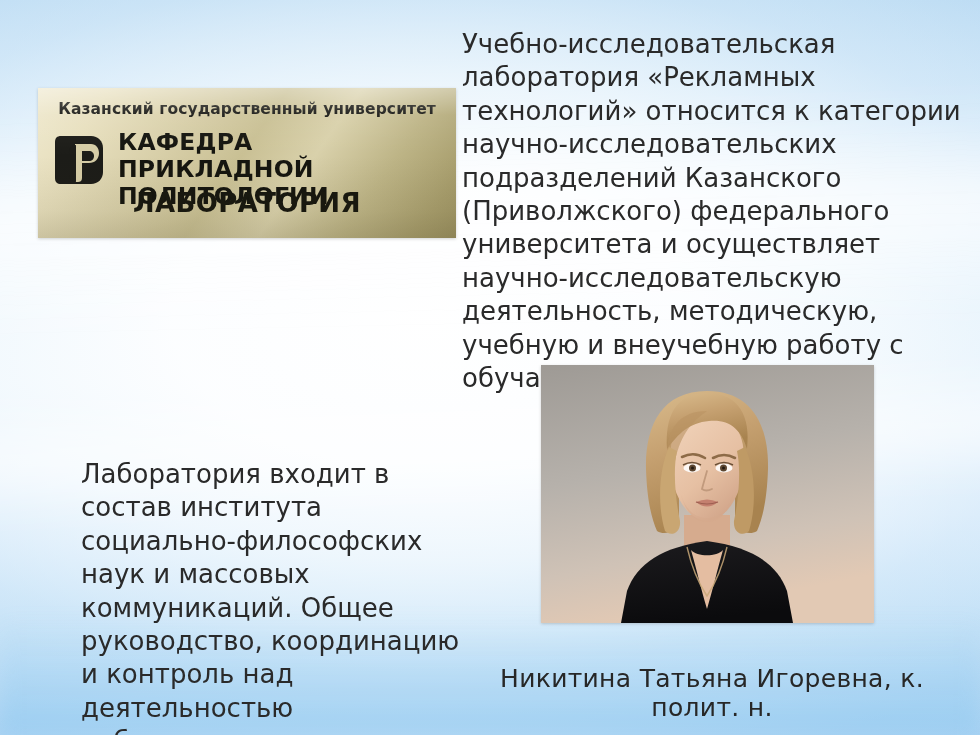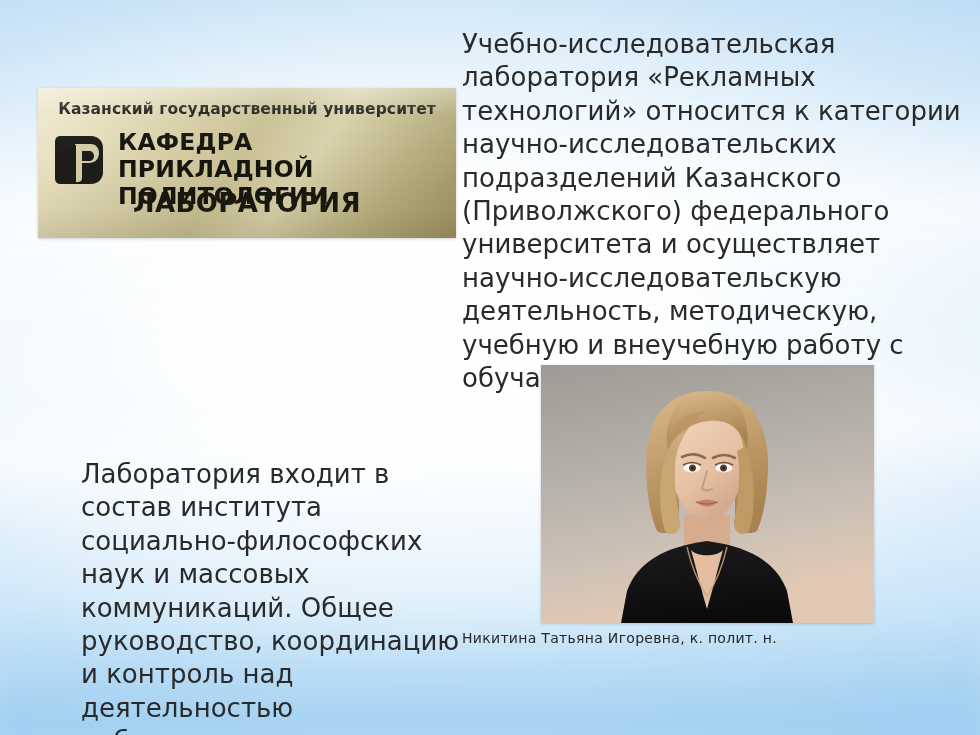--- a/index.html
+++ b/index.html
@@ -159,24 +159,24 @@
     height: 258px;
     overflow: hidden;
     background: #b9b5b0;
     box-shadow: 0 1px 3px rgba(0,0,0,0.18);
   }
   #portrait-svg { display: block; width: 100%; height: 100%; }
 
   #portrait-caption {
     position: absolute;
     left: 462px;
-    top: 630px;
+    top: 664px;
     width: 500px;
-    text-align: left;
-    font-size: 14px;
+    text-align: center;
+    font-size: 25px;
     color: #272727;
     letter-spacing: 0.3px;
   }
 </style>
 </head>
 <body>
 
 <div id="slide">
 
   <div class="sheen sheen-b"></div>

